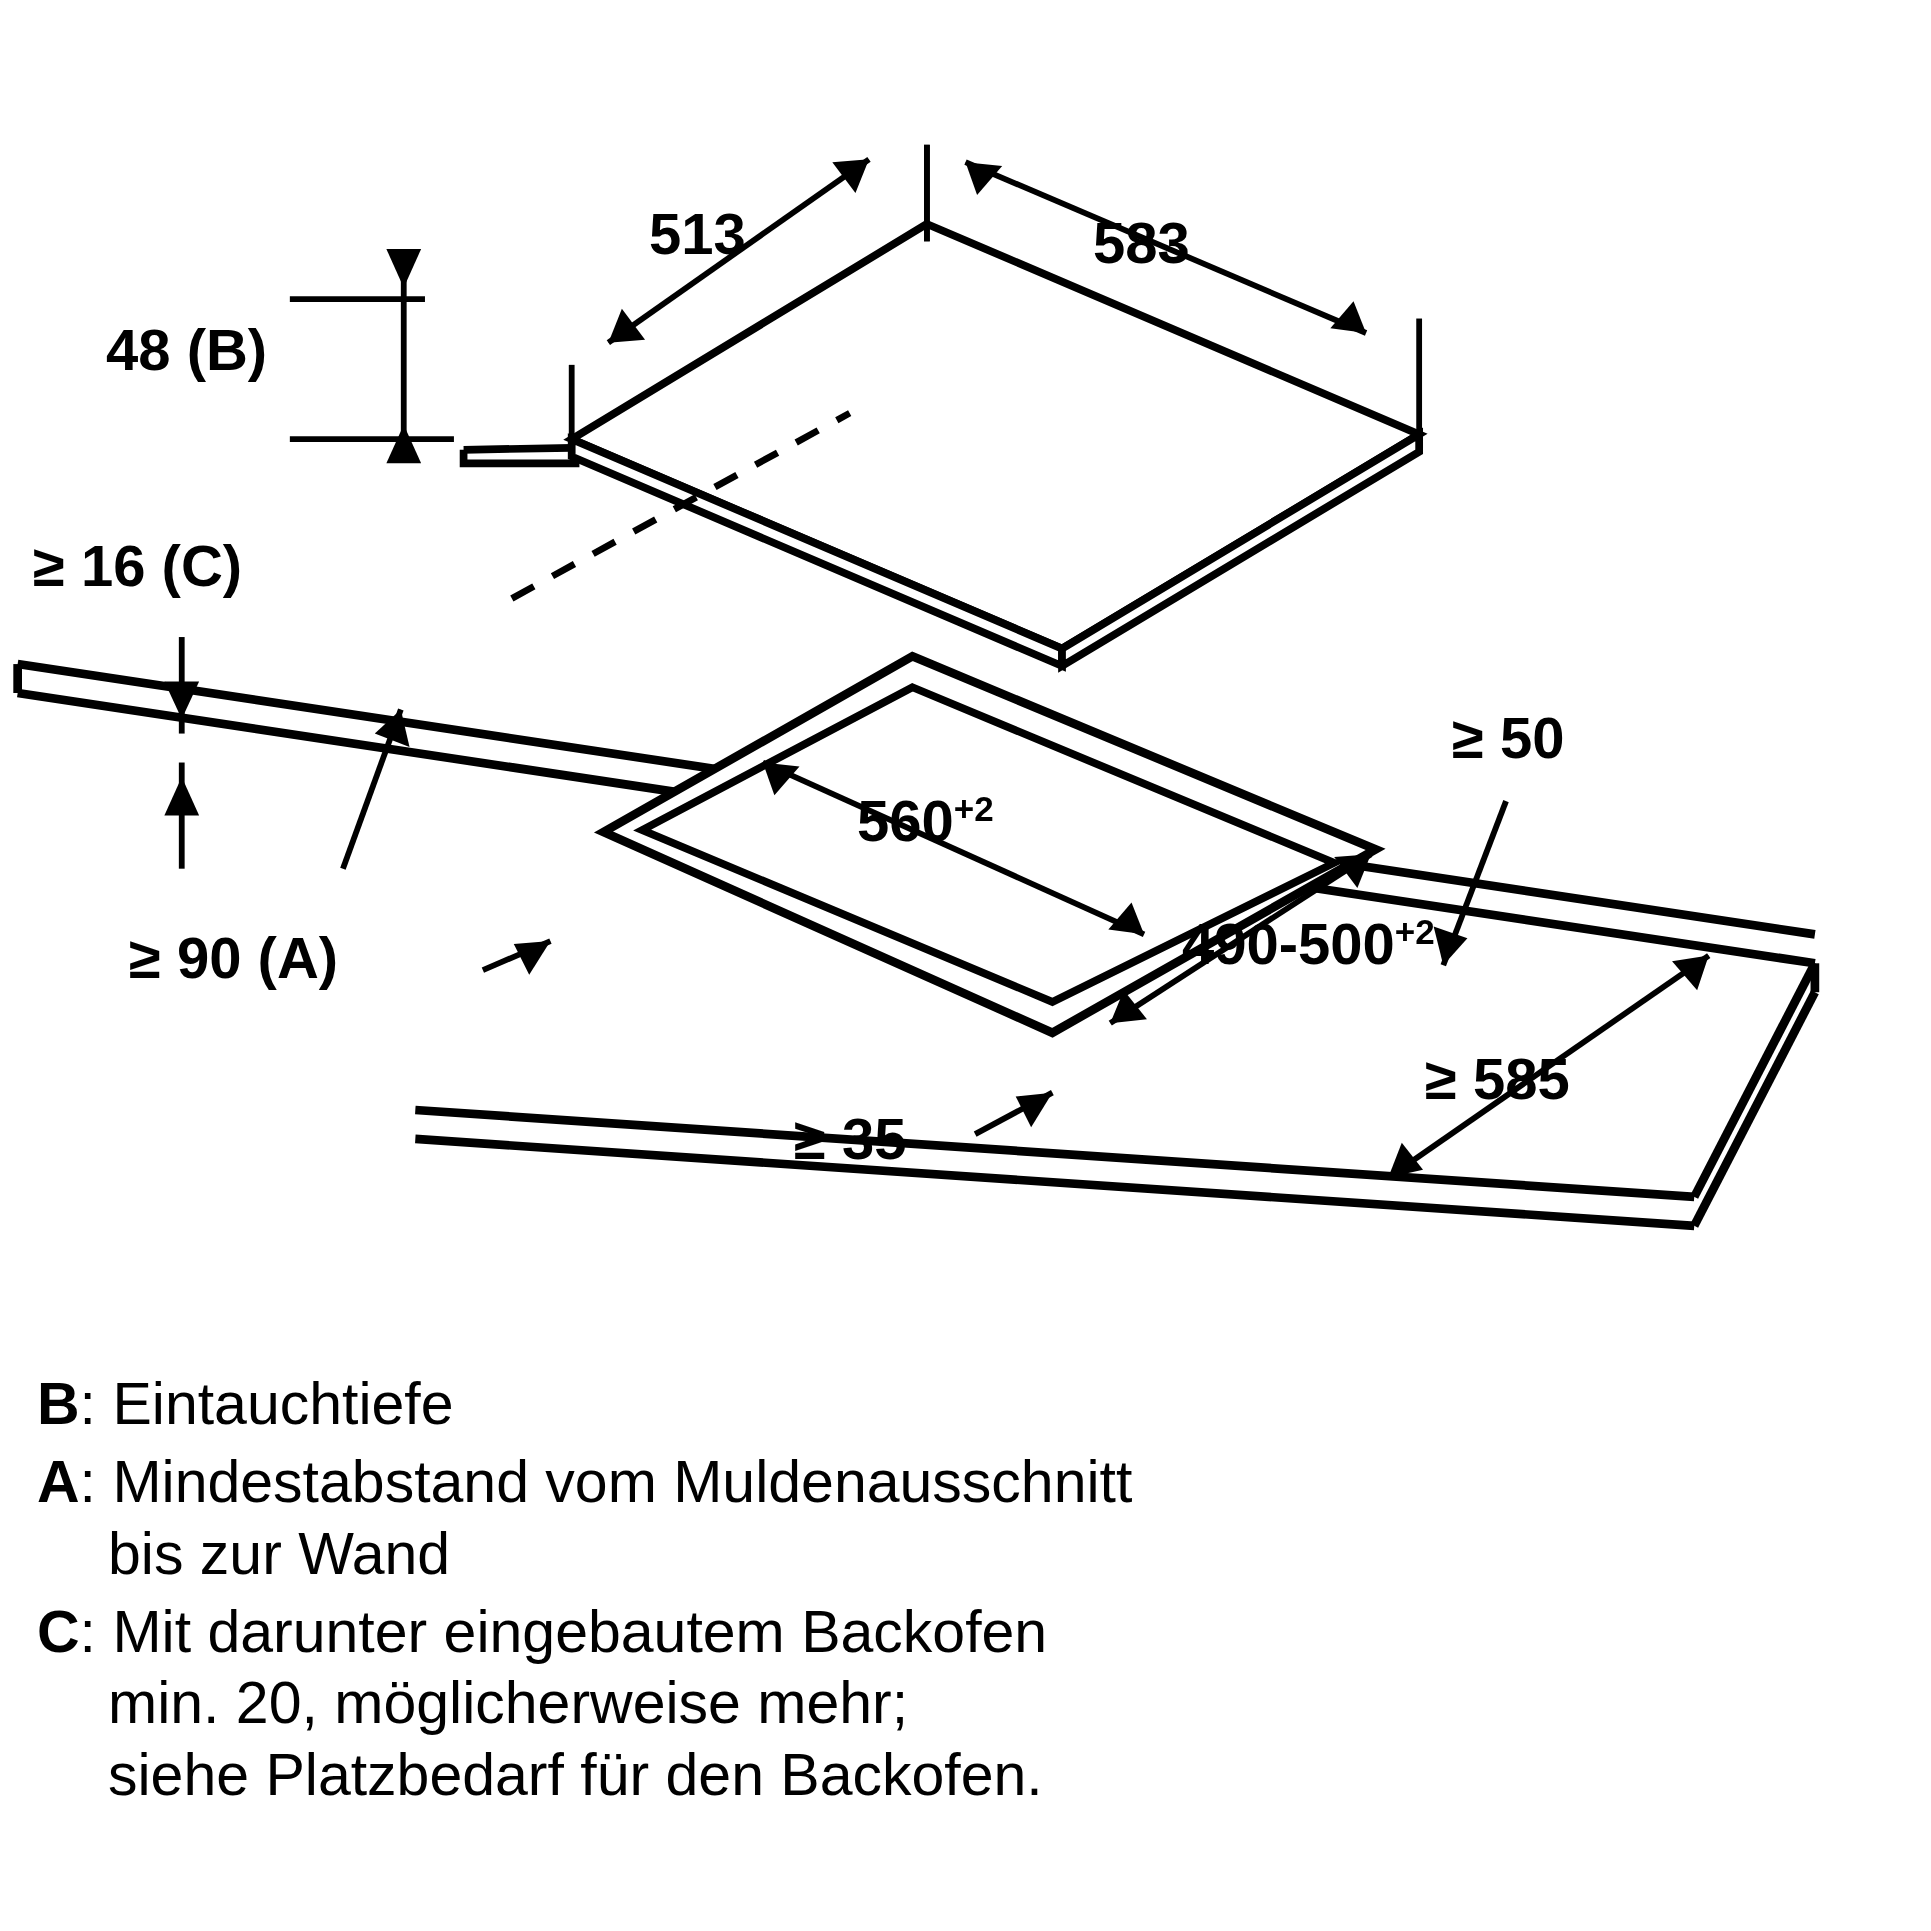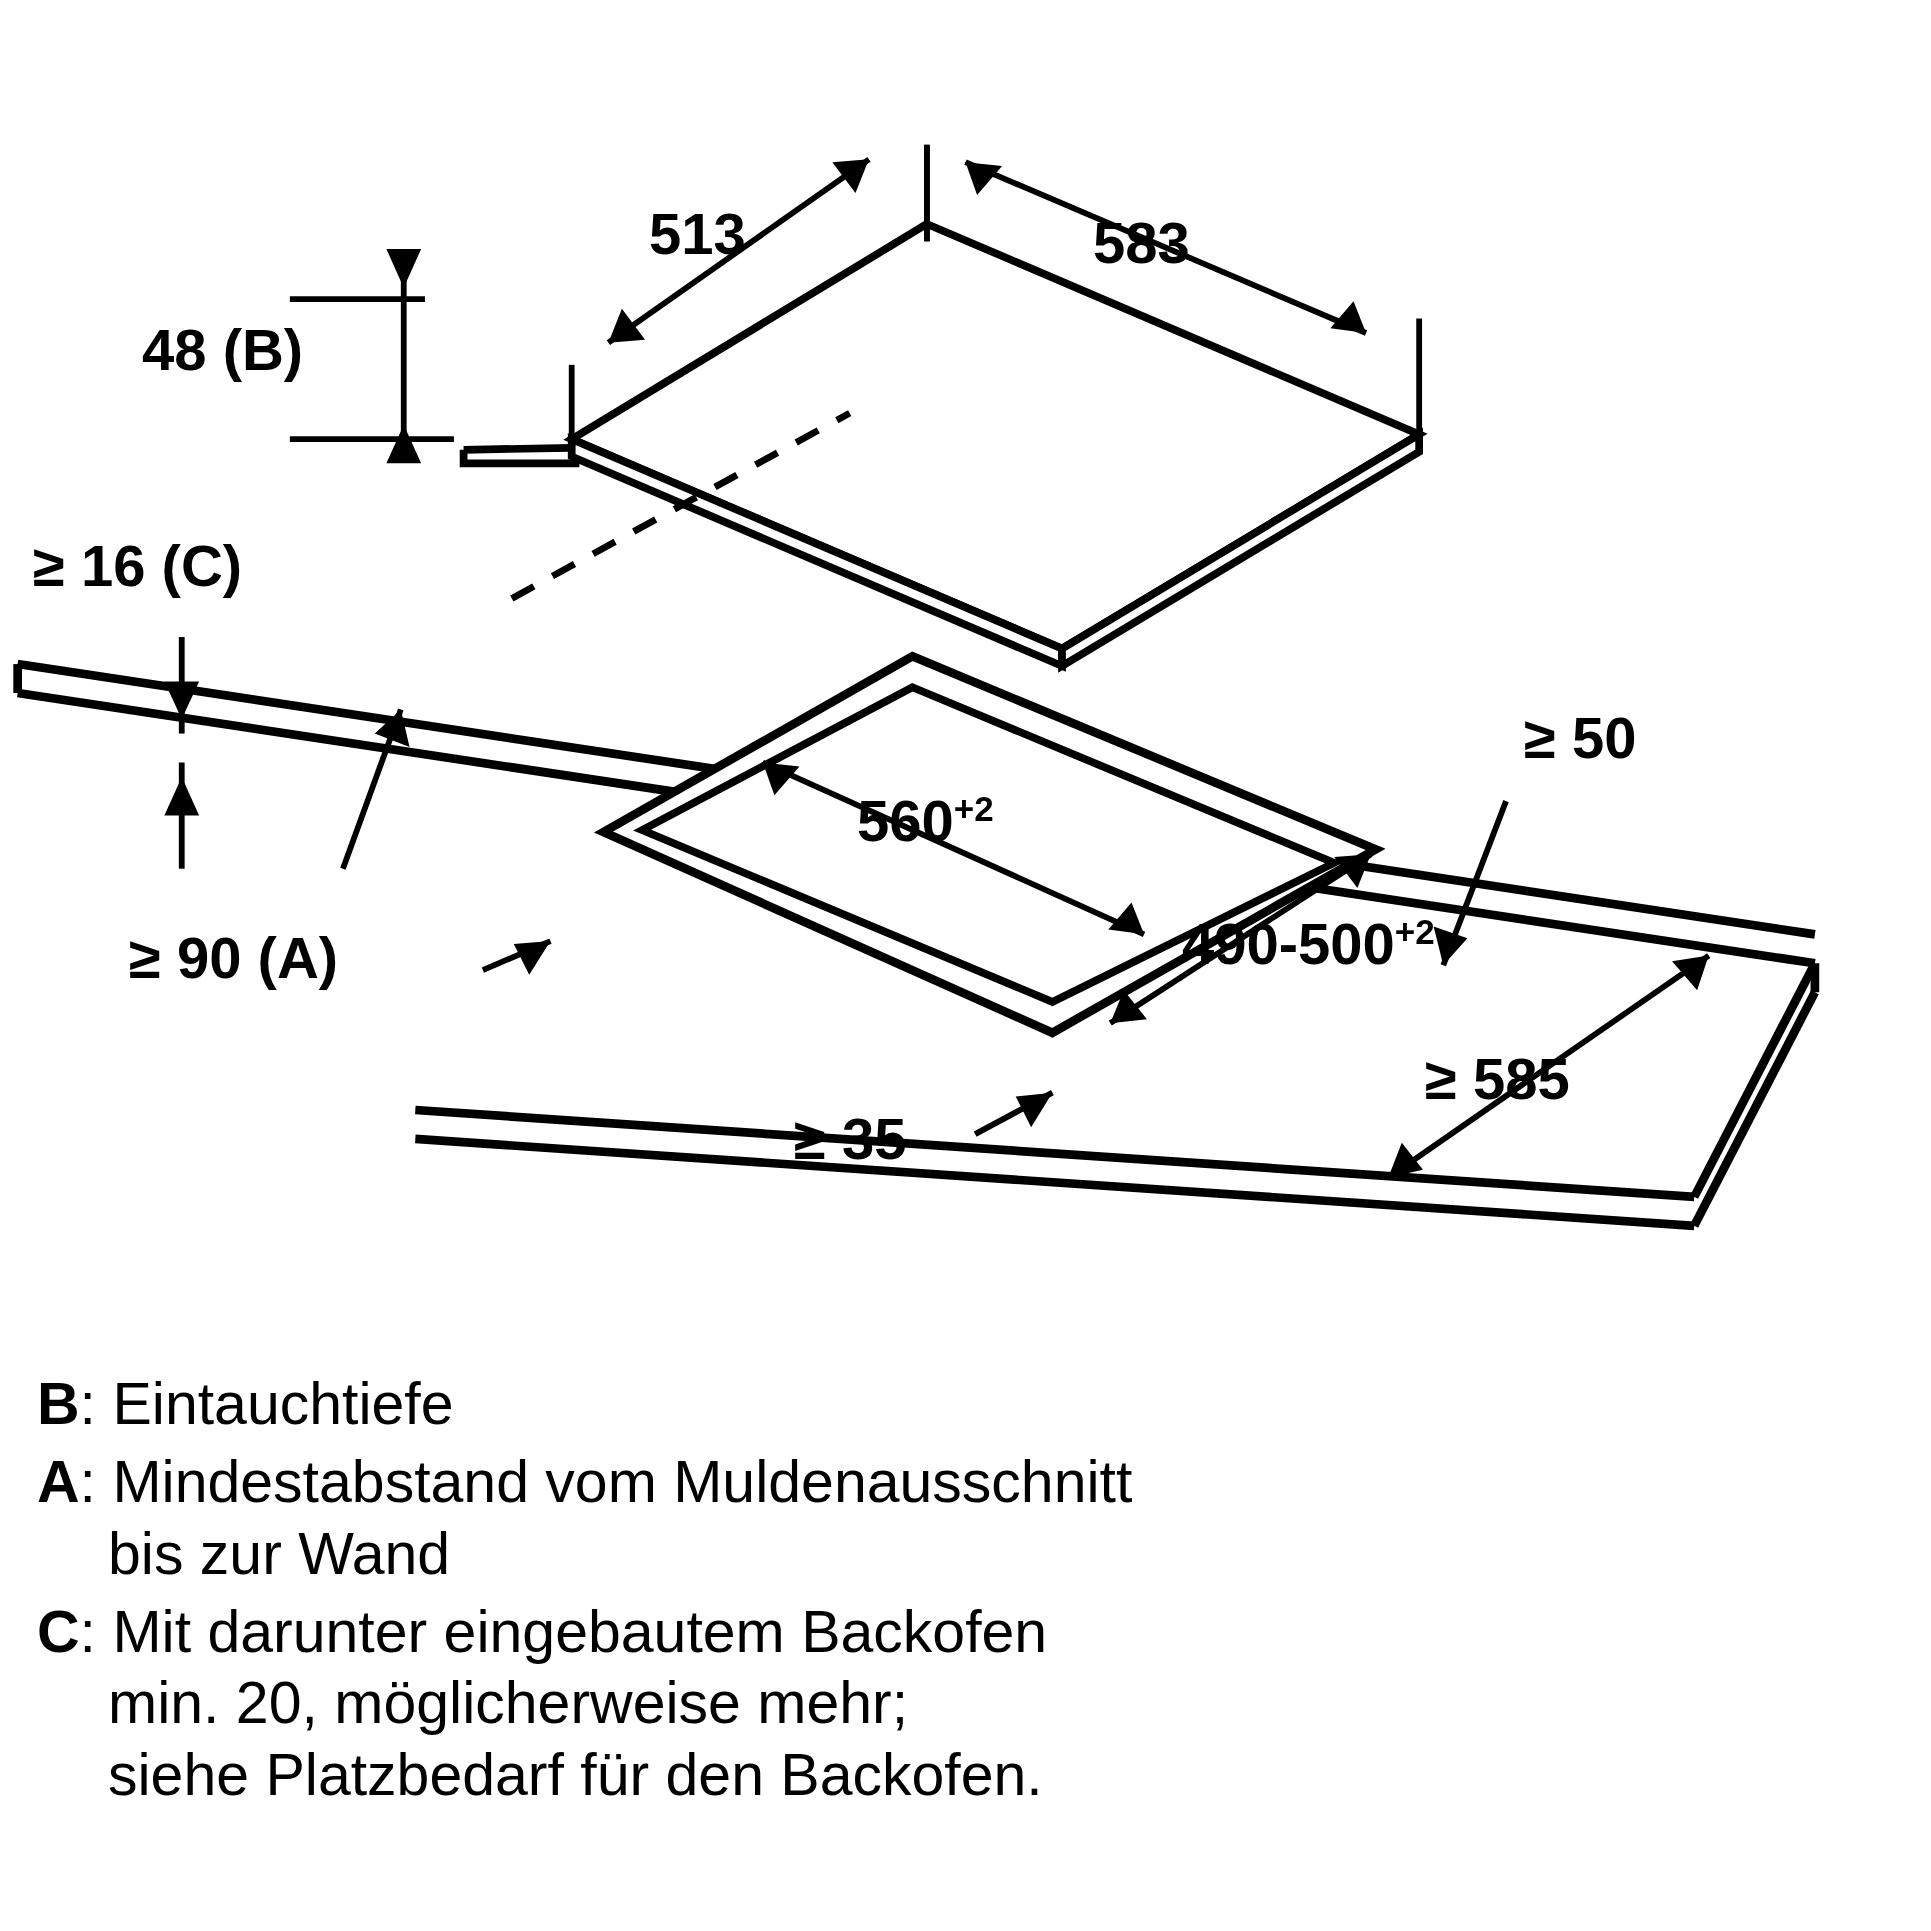--- a/index.html
+++ b/index.html
@@ -152,29 +152,29 @@
       <polygon points="1770,990 1732,996 1758,1026" fill="#000000" stroke="none"></polygon>
       <polygon points="1438,1220 1474,1212 1452,1184" fill="#000000" stroke="none"></polygon>
 
     </g>
   </svg>
 
   <div class="dimlabel" style="left:649px; top:205px;">513</div>
 
   <div class="dimlabel" style="left:1093px; top:214px;">583</div>
 
-  <div class="dimlabel" style="left:106px; top:321px;margin-left:36px;">48 (B)</div>
+  <div class="dimlabel" style="left:106px; top:321px;">48 (B)</div>
 
   <div class="dimlabel" style="left:33px; top:537px;text-align:right;">≥ 16 (C)</div>
 
   <div class="dimlabel" style="left:857px; top:792px;"><span>560</span><sup>+2</sup></div>
 
   <div class="dimlabel" style="left:1182px; top:915px;"><span>490-500</span><sup>+2</sup></div>
 
-  <div class="dimlabel" style="left:1524px; top:709px;">≥ 50</div>
+  <div class="dimlabel" style="left:1452px; top:709px;">≥ 50</div>
 
   <div class="dimlabel" style="left:1425px; top:1050px;">≥ 585</div>
 
   <div class="dimlabel" style="left:129px; top:929px;">≥ 90 (A)</div>
 
   <div class="dimlabel" style="left:794px; top:1110px;">≥ 35</div>
 
   <div class="legend">
 
     <div class="row">

